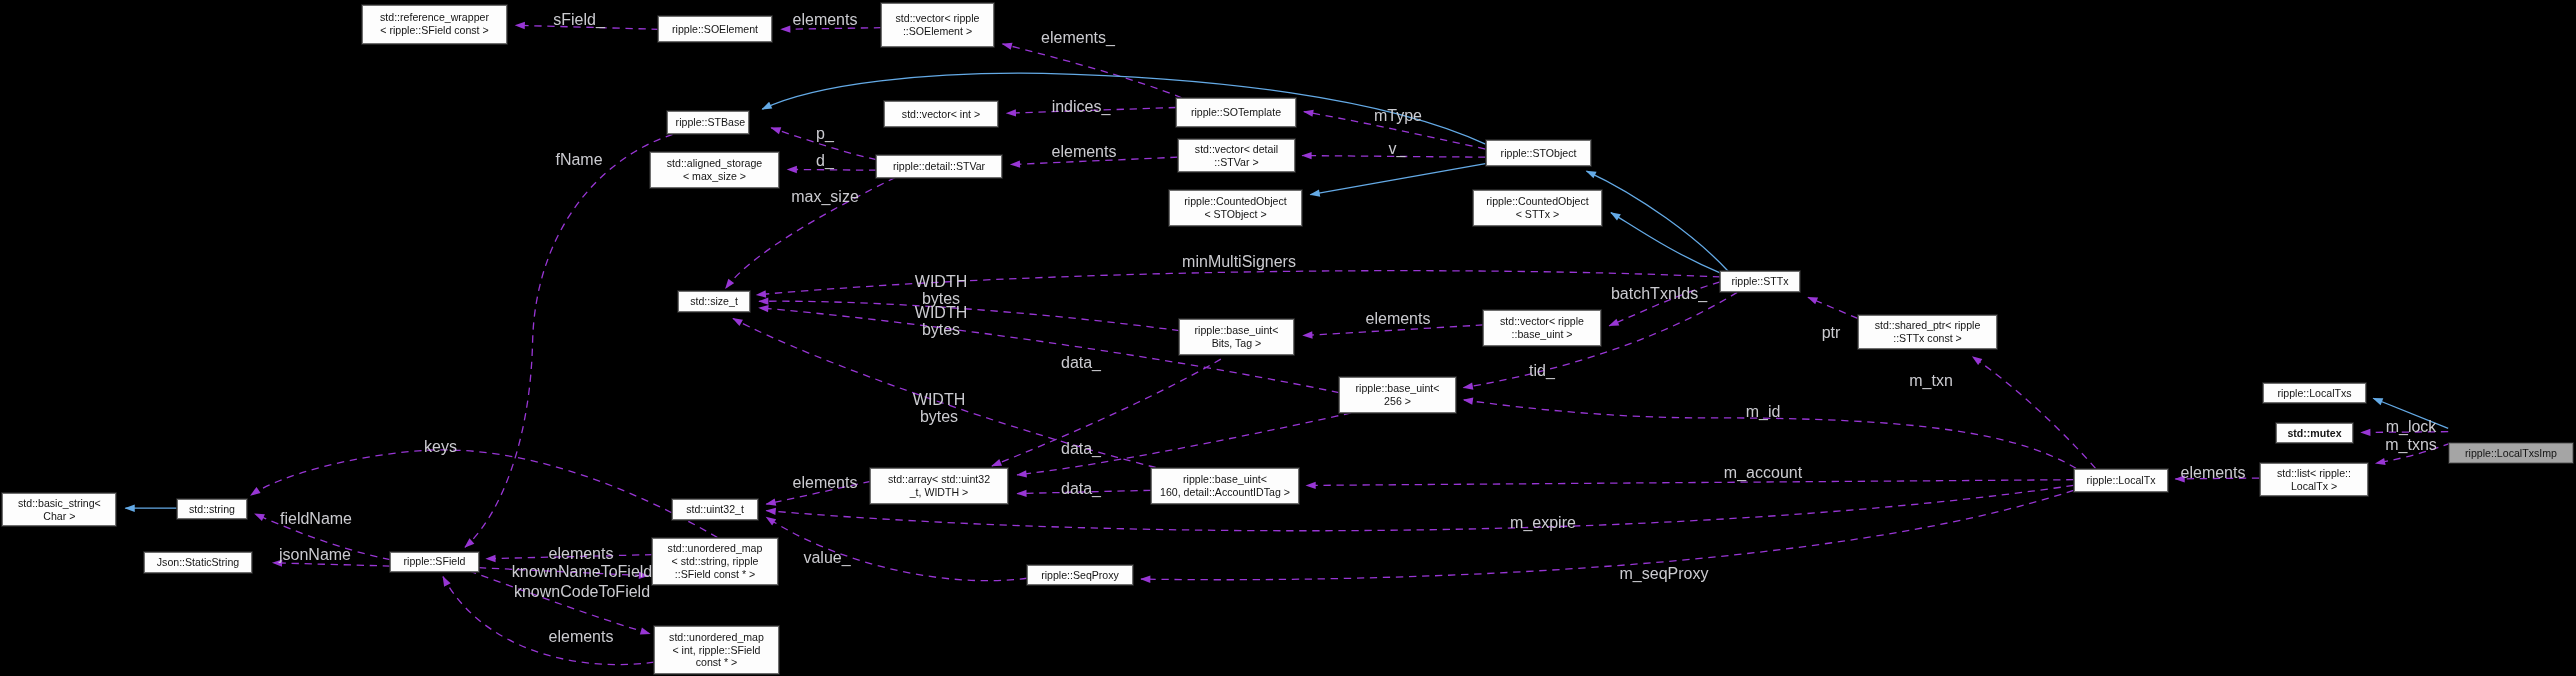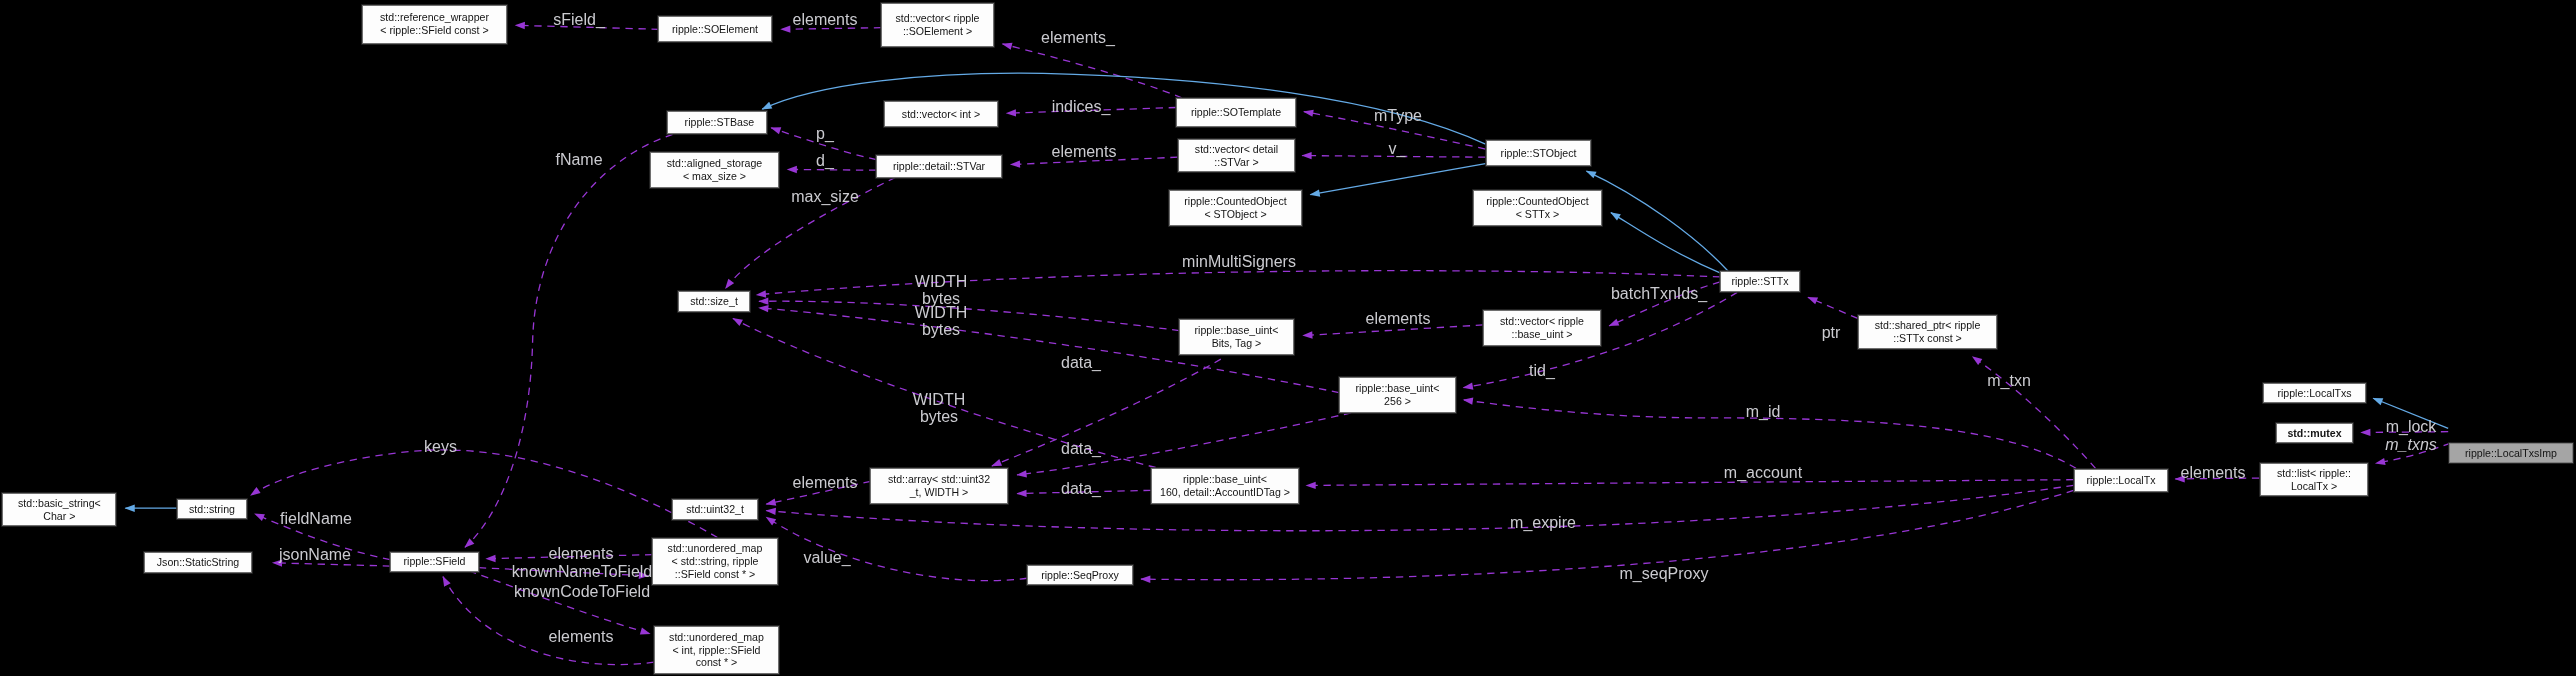--- a/index.html
+++ b/index.html
@@ -77,21 +77,21 @@
       <path d="M2113,336 C2052,310 2016,285 1977,261" marker-end="url(#ab)"></path>
       <path d="M3005,526 L2913,489" marker-end="url(#ab)"></path>
     </g>
   </svg>
 
   <div class="node" style="left:362px;top:4.9px;width:145px;height:39px;">std::reference_wrapper
 &lt; ripple::SField const &gt;</div>
   <div class="node" style="left:658px;top:16.3px;width:114px;height:26px;">ripple::SOElement</div>
   <div class="node" style="left:881px;top:3.3px;width:113px;height:44px;">std::vector&lt; ripple
 ::SOElement &gt;</div>
-  <div class="node" style="left:667px;top:111px;width:100px;height:23px;padding-left:8px;">ripple::STBase</div>
+  <div class="node" style="left:667px;top:111px;width:82px;height:23px;padding-left:8px;">ripple::STBase</div>
   <div class="node" style="left:884px;top:101px;width:114px;height:26px;">std::vector&lt; int &gt;</div>
   <div class="node" style="left:1176px;top:98px;width:120px;height:29px;">ripple::SOTemplate</div>
   <div class="node" style="left:650px;top:152px;width:129px;height:36px;">std::aligned_storage
 &lt; max_size &gt;</div>
   <div class="node" style="left:876px;top:155px;width:126px;height:23px;">ripple::detail::STVar</div>
   <div class="node" style="left:1178px;top:139px;width:117px;height:33px;">std::vector&lt; detail
 ::STVar &gt;</div>
   <div class="node" style="left:1486px;top:140px;width:105px;height:26px;">ripple::STObject</div>
   <div class="node" style="left:1169px;top:190px;width:133px;height:36px;">ripple::CountedObject
 &lt; STObject &gt;</div>
@@ -148,33 +148,33 @@
   <div class="elabel" style="left:581px;top:554px;">elements</div>
   <div class="elabel" style="left:582px;top:572px;">knownNameToField</div>
   <div class="elabel" style="left:582px;top:592px;">knownCodeToField</div>
   <div class="elabel" style="left:581px;top:637px;">elements</div>
   <div class="elabel" style="left:825px;top:483px;">elements</div>
   <div class="elabel" style="left:827px;top:558px;">value_</div>
   <div class="elabel" style="left:1543px;top:523px;">m_expire</div>
   <div class="elabel" style="left:1664px;top:574px;">m_seqProxy</div>
   <div class="elabel" style="left:1763px;top:473px;">m_account</div>
   <div class="elabel" style="left:1763px;top:412px;">m_id</div>
-  <div class="elabel" style="left:1996px;top:381px;padding-left:26px;">m_txn</div>
+  <div class="elabel" style="left:1918px;top:381px;padding-left:26px;">m_txn</div>
   <div class="elabel" style="left:1831px;top:294px;margin-top:39px;">ptr</div>
   <div class="elabel" style="left:1542px;top:371px;">tid_</div>
   <div class="elabel" style="left:1659px;top:294px;">batchTxnIds_</div>
   <div class="elabel" style="left:1239px;top:262px;">minMultiSigners</div>
   <div class="elabel" style="left:941px;top:291px;">WIDTH
 bytes</div>
   <div class="elabel" style="left:941px;top:322px;">WIDTH
 bytes</div>
   <div class="elabel" style="left:939px;top:409px;">WIDTH
 bytes</div>
   <div class="elabel" style="left:1398px;top:319px;">elements</div>
   <div class="elabel" style="left:1081px;top:363px;">data_</div>
   <div class="elabel" style="left:1081px;top:449px;">data_</div>
   <div class="elabel" style="left:1081px;top:489px;">data_</div>
   <div class="elabel" style="left:2213px;top:473px;">elements</div>
   <div class="elabel" style="left:2411px;top:427px;">m_lock</div>
-  <div class="elabel" style="left:2411px;top:445px;font-style:italic;">m_txns</div>
+  <div class="elabel" style="left:2411px;top:445px;">m_txns</div>
 
 </div>
 
 
 </body></html>

